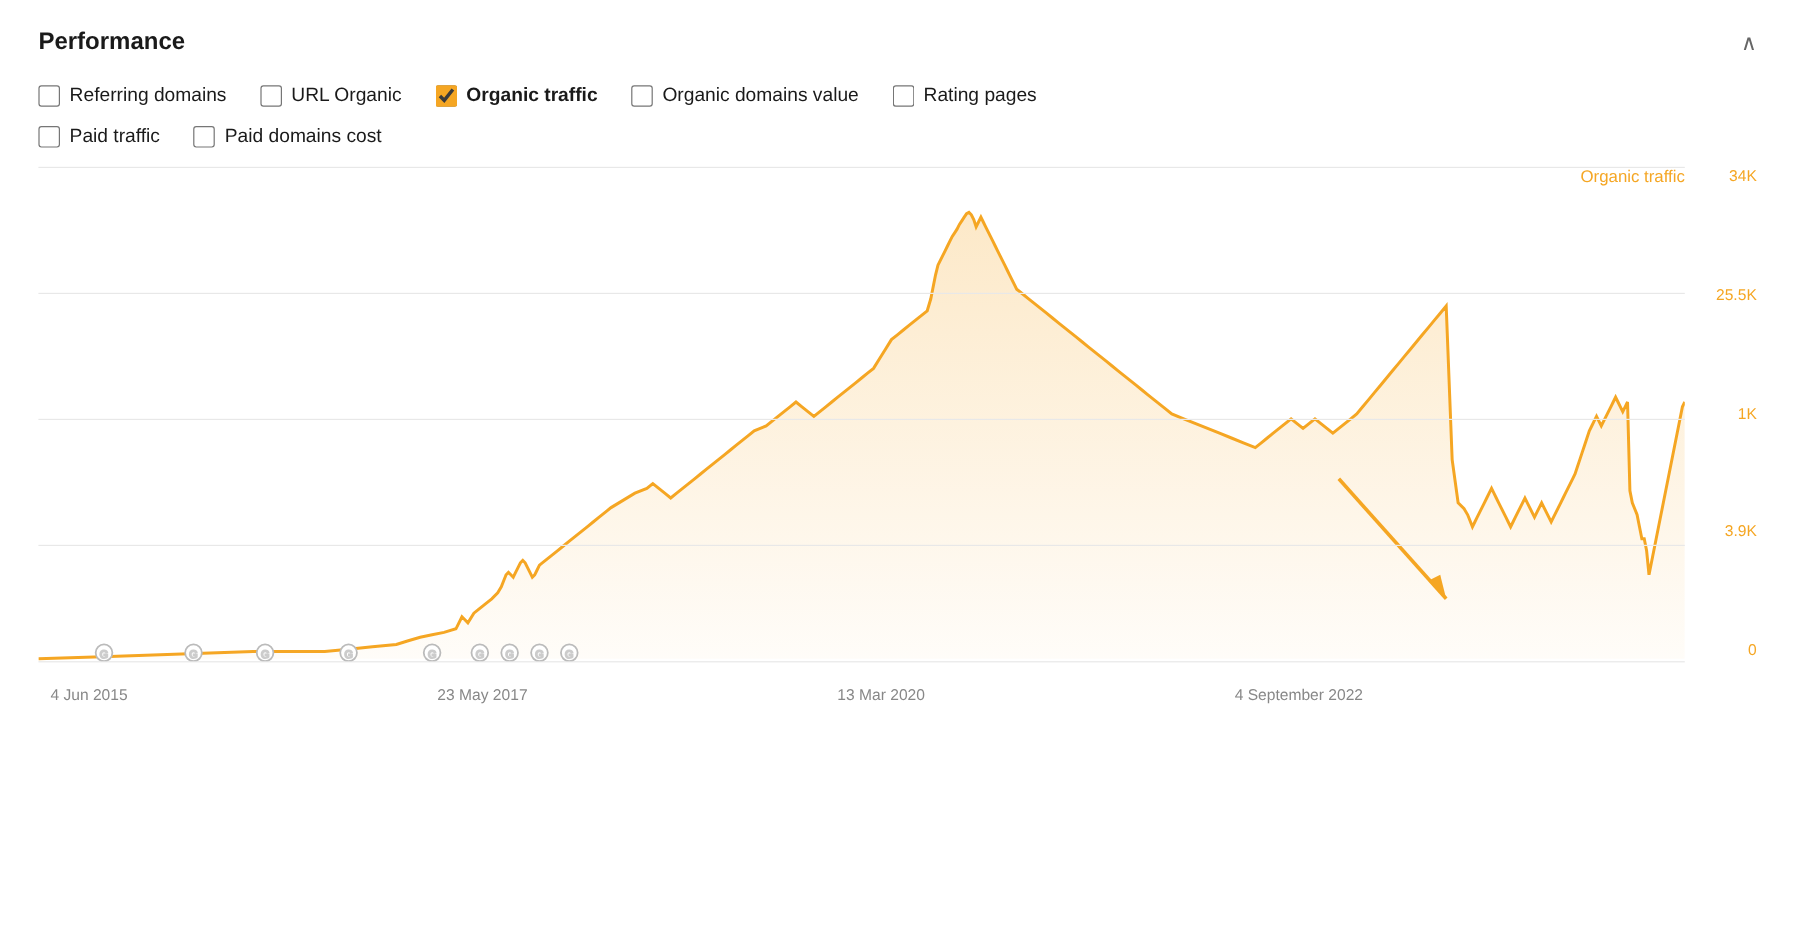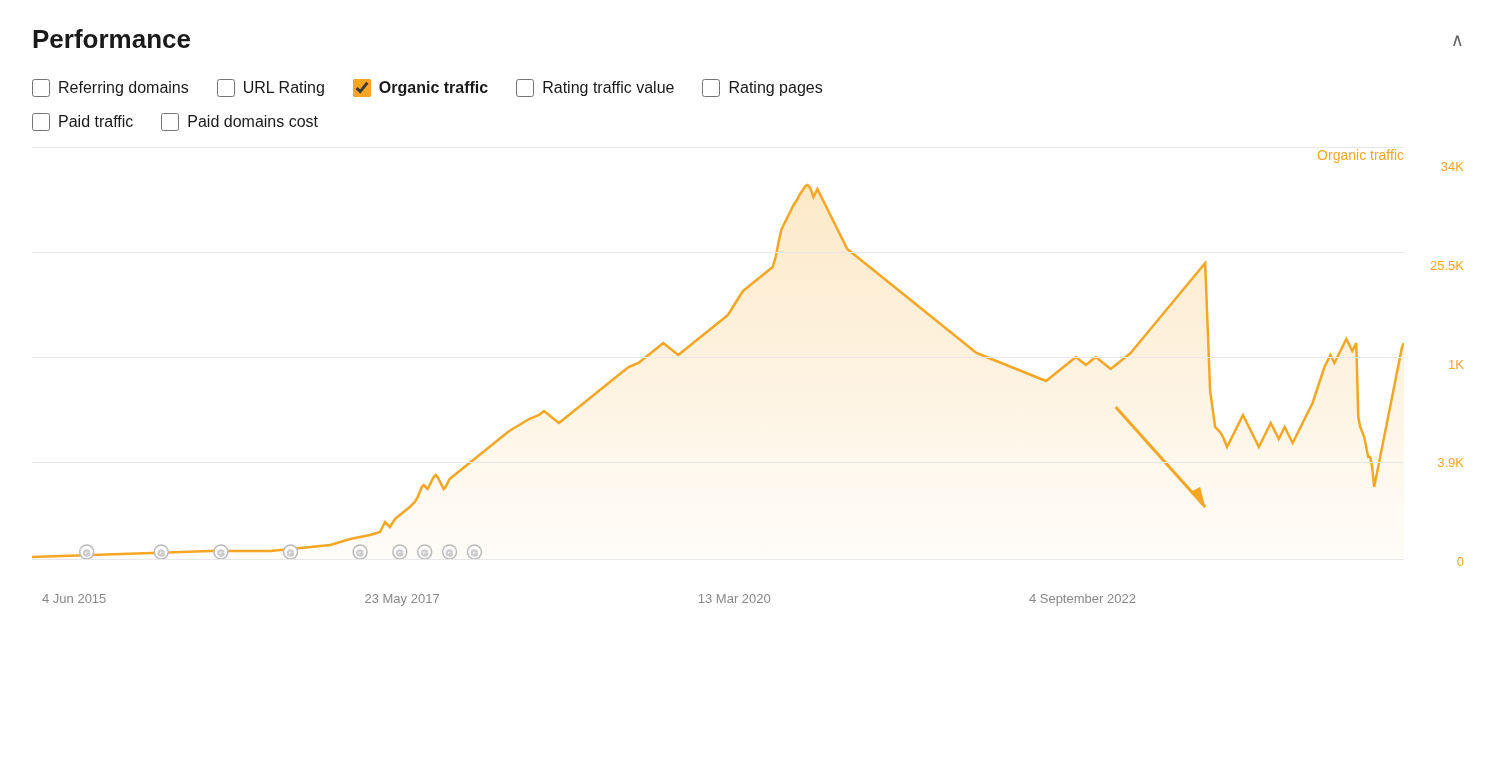--- a/index.html
+++ b/index.html
@@ -13,21 +13,21 @@
     }
 
     .header {
       display: flex;
       justify-content: space-between;
       align-items: center;
       margin-bottom: 24px;
     }
 
     .title {
-      font-size: 26px;
+      font-size: 20px;
       font-weight: 700;
       color: #1a1a1a;
     }
 
     .collapse-btn {
       background: none;
       border: none;
       cursor: pointer;
       font-size: 18px;
       color: #666;
@@ -75,39 +75,39 @@
     .chart-area {
       position: relative;
       width: calc(100% - 60px);
       height: 420px;
       left: 0;
     }
 
     .y-axis-labels {
       position: absolute;
       right: 0;
-      top: 12px;
+      top: 0;
       width: 55px;
       height: 420px;
       display: flex;
       flex-direction: column;
       justify-content: space-between;
       padding-bottom: 10px;
     }
 
     .y-label {
       font-size: 13px;
       color: #f5a623;
       text-align: right;
     }
 
     .x-axis {
       display: flex;
       justify-content: space-between;
-      margin-top: 24px;
+      margin-top: 12px;
       width: calc(100% - 60px);
       padding: 0 10px;
     }
 
     .x-label {
       font-size: 13px;
       color: #888;
     }
 
     .legend-label {
@@ -144,29 +144,29 @@
   <button class="collapse-btn">∧</button>
 </div>
 
 <div class="checkboxes-row" id="row1">
 <div class="checkbox-item">
       <input type="checkbox" id="referring_domains" style="">
       <label for="referring_domains" class="checkbox-label">Referring domains</label>
     </div>
     <div class="checkbox-item">
       <input type="checkbox" id="url_rating" style="">
-      <label for="url_rating" class="checkbox-label">URL Rating</label>
+      <label for="url_rating" class="checkbox-label">URL Organic</label>
     </div>
     <div class="checkbox-item">
       <input type="checkbox" id="organic_traffic" checked="" style="">
       <label for="organic_traffic" class="checkbox-label active">Organic traffic</label>
     </div>
     <div class="checkbox-item">
       <input type="checkbox" id="organic_traffic_value" style="">
-      <label for="organic_traffic_value" class="checkbox-label">Rating traffic value</label>
+      <label for="organic_traffic_value" class="checkbox-label">Organic domains value</label>
     </div>
     <div class="checkbox-item">
       <input type="checkbox" id="organic_pages" style="">
       <label for="organic_pages" class="checkbox-label">Rating pages</label>
     </div>
   </div>
 
 <div class="checkboxes-row" id="row2">
 <div class="checkbox-item">
       <input type="checkbox" id="paid_traffic" style="">

